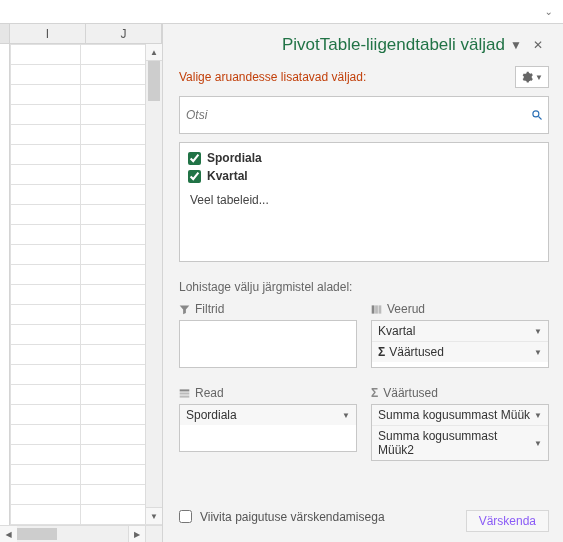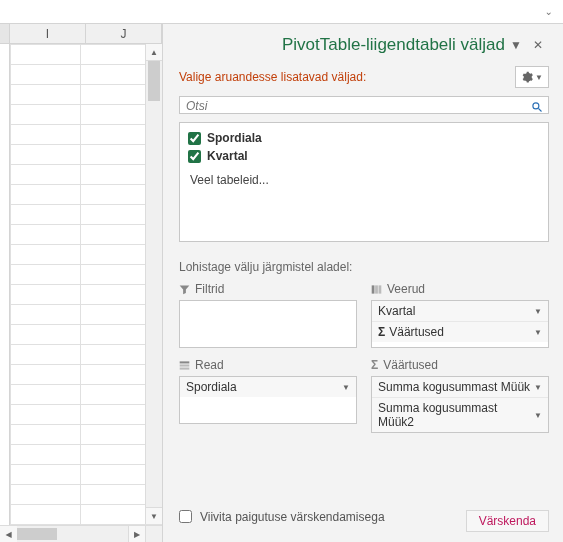--- a/index.html
+++ b/index.html
@@ -38,48 +38,48 @@
 .pane-header { display:flex; align-items:center; padding: 10px 14px 6px 16px; text-align: right; }
 .pane-title { color: #217346; font-size: 17px; font-weight: 400; flex:1; }
 .pane-header .dropdown-btn, .pane-header .close-btn { width:22px; height:22px; display:flex; align-items:center; justify-content:center; color:#666; font-size:12px; cursor:pointer; }
 .pane-sub { display:flex; align-items:center; padding: 4px 14px 8px 16px; }
 .pane-sub .subtext { flex:1; color:#c2410c; font-size:12px; }
 .gear-btn { width:34px; height:22px; background:#fff; border:1px solid #c7c7c7; display:flex; align-items:center; justify-content:center; gap:2px; cursor:pointer; }
 .gear-btn svg { width:12px; height:12px; }
 .gear-btn .caret { font-size:8px; color:#666; }
 
 .search-row { padding: 0 14px 8px 16px; }
-.search-box { display:flex; align-items:flex-end; background:#fff; border:1px solid #c7c7c7; height:18px; }
+.search-box { display:flex; align-items:center; background:#fff; border:1px solid #c7c7c7; height:38px; }
 .search-box input { flex:1; border:none; outline:none; padding:0 6px; font-size:12px; color:#888; font-style: italic; background:transparent; }
 .search-box .search-icon { width:22px; display:flex; align-items:center; justify-content:center; }
 .search-box .search-icon svg { width:12px; height:12px; }
 
 .field-list { margin: 0 14px 0 16px; background:#fff; border:1px solid #c7c7c7; padding:6px 8px 8px 8px; height:120px; }
 .field-item { display:flex; align-items:center; gap:6px; padding:2px 0; }
 .field-item input[type=checkbox] { width:13px; height:13px; accent-color:#217346; }
 .field-item label { font-size:12px; font-weight:600; color:#333; }
 .more-tables { padding:8px 0 0 2px; font-size:12px; color:#444; }
 
 .drag-label { padding: 18px 16px 8px 16px; color:#666; font-size:12px; }
 
-.areas { display:grid; grid-template-columns: 1fr 1fr; grid-template-rows: auto auto; gap:10px 14px; padding: 0 14px 0 16px; }
+.areas { display:grid; grid-template-columns: 1fr 1fr; grid-template-rows: auto auto; gap:18px 14px; padding: 0 14px 0 16px; }
 .area { display:flex; flex-direction:column; }
 .area-header { display:flex; align-items:center; gap:5px; color:#666; font-size:12px; padding-bottom:4px; }
 .area-header svg { width:11px; height:11px; }
 .area-body { background:#fff; border:1px solid #c7c7c7; min-height:26px; }
 .area-body.tall { min-height:48px; }
 .area-item { display:flex; align-items:center; justify-content:space-between; padding:3px 6px; border-bottom:1px solid #e8e8e8; font-size:12px; color:#333; background:#f7f7f7; }
 .area-item:last-child { border-bottom:none; }
 .area-item .caret { font-size:8px; color:#666; }
 .area-item .sigma { font-weight:bold; margin-right:4px; }
 
 .pane-footer { display:flex; padding: 14px 14px 10px 16px; gap:8px; margin-top:auto; }
 .pane-footer input[type=checkbox] { width:13px; height:13px; }
 .pane-footer label { flex:1; font-size:12px; color:#555; }
-.refresh-btn { padding:3px 12px; background:#f7f7f7; border:1px solid #d7d7d7; color:#be185d; font-size:12px; cursor:default; }
+.refresh-btn { padding:3px 12px; background:#f7f7f7; border:1px solid #d7d7d7; color:#8b5cf6; font-size:12px; cursor:default; }
 </style>
 </head>
 <body>
 
 <div class="top-strip">
   <span class="chevron">⌄</span>
 </div>
 
 <div class="main">
 

